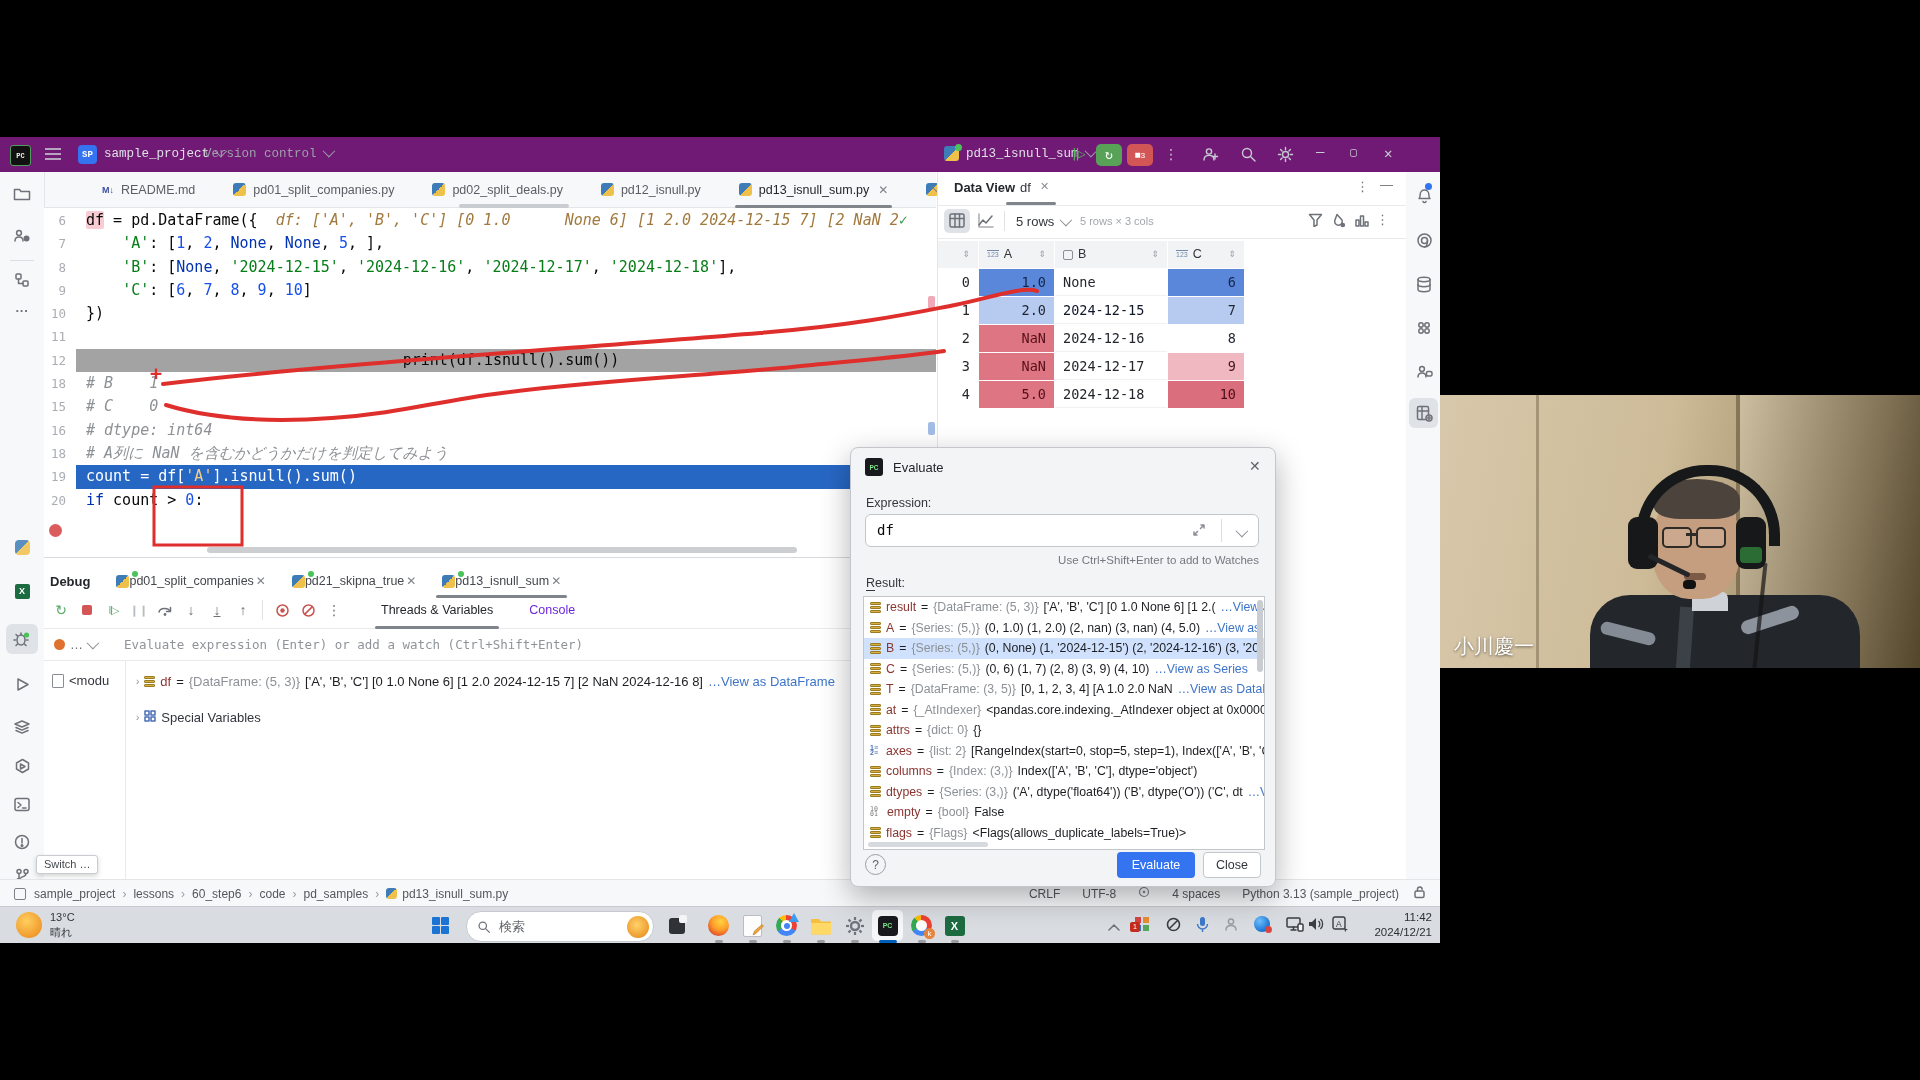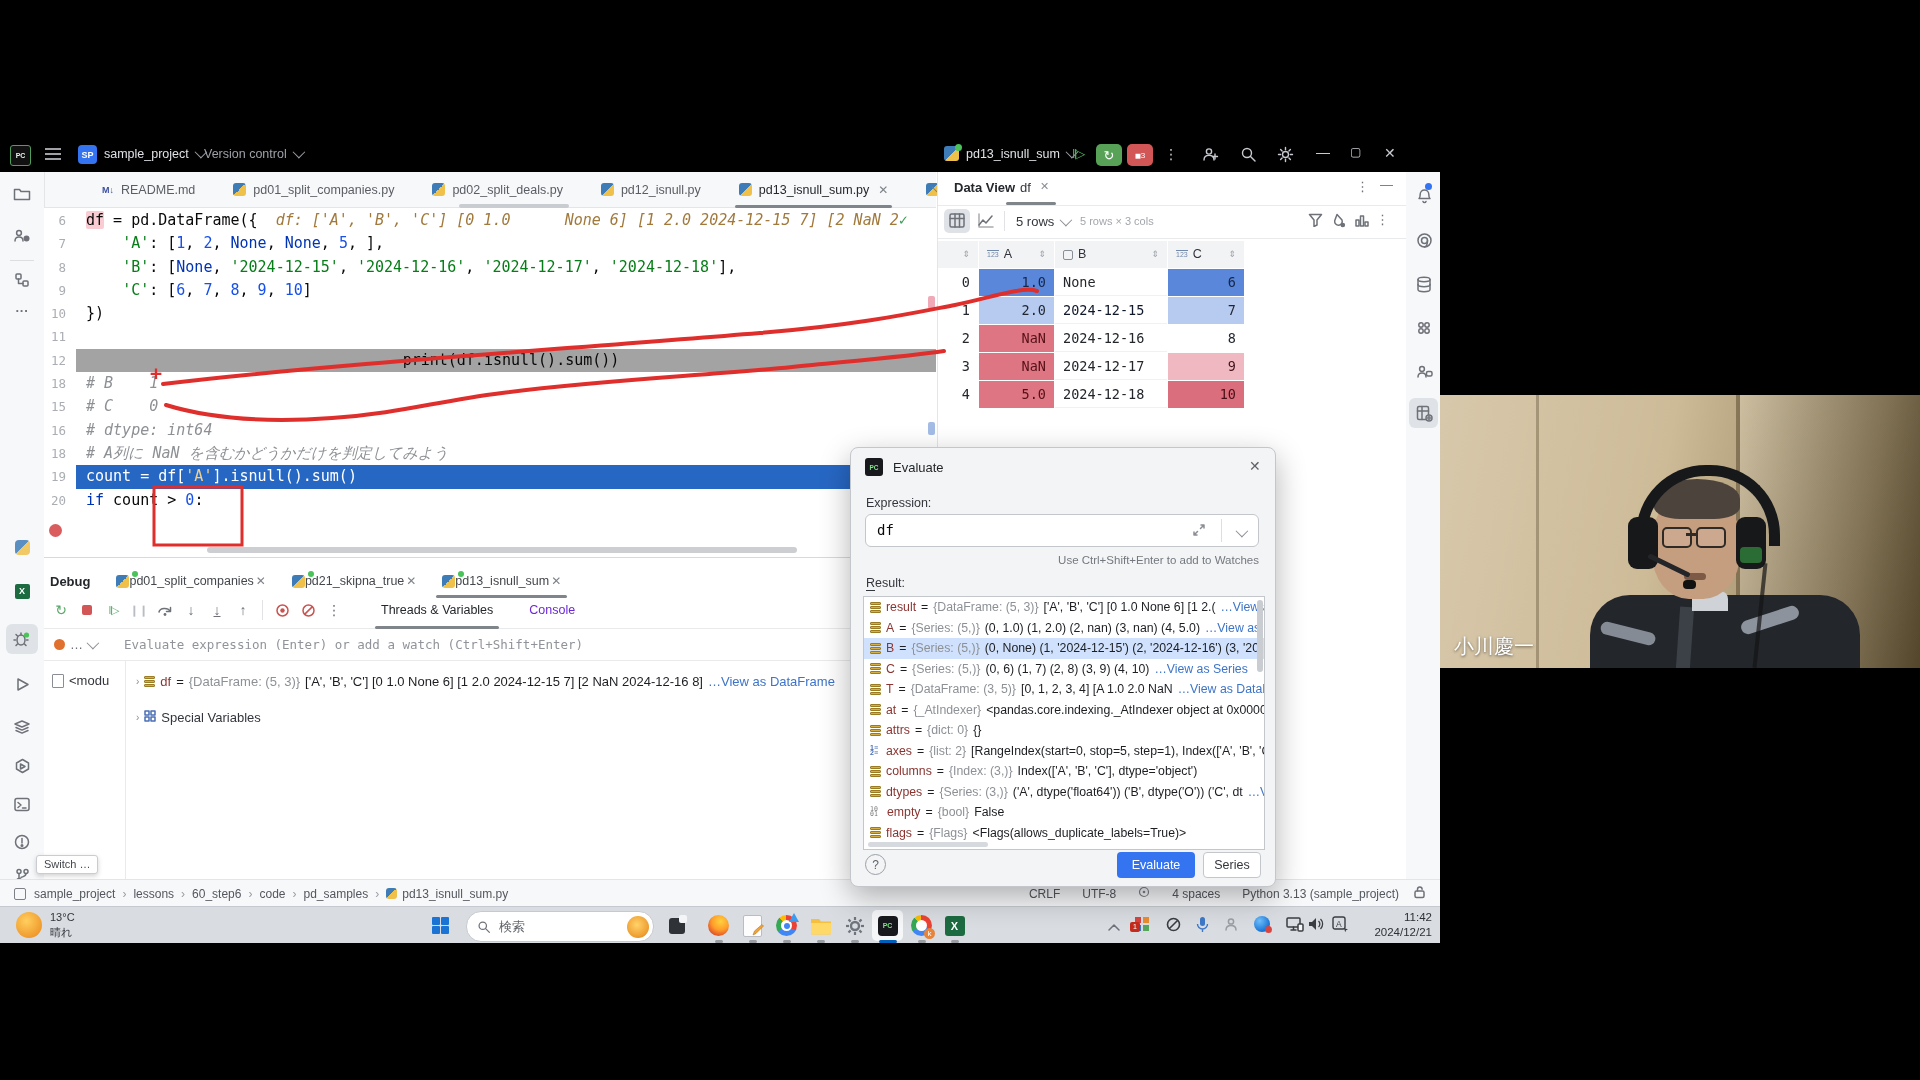--- a/index.html
+++ b/index.html
@@ -2,21 +2,21 @@
 <html><head>
 <meta charset="utf-8">
 <style>
   html,body{margin:0;padding:0;background:#000;}
   #stage{position:relative;width:1920px;height:1080px;background:#000;overflow:hidden;
          font-family:"Liberation Sans",sans-serif;font-size:13px;color:#222;}
   .abs{position:absolute;}
   
   #share{position:absolute;left:0;top:137px;width:1440px;height:806px;background:#fff;overflow:hidden;}
   
-  #titlebar{position:absolute;left:0;top:0;width:1546px;height:35px;background:#000000;color:#dfe1e5;}
+  #titlebar{position:absolute;left:0;top:0;width:1546px;height:35px;background:#701a75;color:#dfe1e5;font-family:Liberation Mono, monospace;}
   #titlebar .tbtxt{color:#dfe1e5;font-size:12.5px;}
   #titlebar .dim{color:#9da0a8;}
   .chev{display:inline-block;width:8px;height:8px;border-right:1.5px solid #9da0a8;border-bottom:1.5px solid #9da0a8;transform:rotate(45deg) translateY(-2px);margin-left:6px;}
   .winglyph{color:#c7cad1;font-size:14px;}
   
   #tabsrow{position:absolute;left:44px;top:35px;width:892px;height:36px;background:#f7f8fa;border-bottom:1px solid #e3e5e8;display:flex;align-items:center;padding-left:58px;gap:38px;box-sizing:border-box;}
   .tab{display:flex;align-items:center;gap:7px;height:36px;position:relative;color:#5a5d63;font-size:12.5px;white-space:nowrap;}
   .tab.active{color:#24272b;}
   .tab.active::after{content:"";position:absolute;left:-4px;right:-4px;bottom:0;height:3px;background:#80848b;border-radius:2px;}
   .pyico{width:13px;height:13px;border-radius:3px;background:linear-gradient(135deg,#3e7cb8 0 50%,#efc14b 50% 100%);}
@@ -858,21 +858,21 @@
               <span class="eval">=</span>
               <span class="etype">{Flags}</span>
               <span class="eval">&lt;Flags(allows_duplicate_labels=True)&gt;</span>
             </div>
           </div>
         <div class="abs" style="right:1px;top:3px;width:6px;height:72px;background:#c9ccd1;border-radius:3px;"></div>
         <div class="abs" style="left:4px;bottom:2px;width:120px;height:5px;background:#d6d9dd;border-radius:3px;"></div>
       </div>
       <div class="abs" style="left:14px;top:406px;width:19px;height:19px;border:1.3px solid #9aa0a6;border-radius:50%;color:#5f6368;font-size:12px;display:flex;align-items:center;justify-content:center;">?</div>
       <button class="btn" style="left:266px;top:404px;width:78px;background:#3574f0;color:#fff;border:none;">Evaluate</button>
-      <button class="btn" style="left:352px;top:404px;width:58px;background:#fff;color:#33363c;border:1px solid #c3c6cb;">Series</button>
+      <button class="btn" style="left:352px;top:404px;width:58px;background:#fff;color:#33363c;border:1px solid #c3c6cb;">Close</button>
     </div>
 
     <svg id="ink" viewBox="0 0 1440 806">
       <path d="M163 247 C 320 228, 540 214, 760 196 C 860 188, 918 175, 955 168 C 990 161, 1022 149, 1037 154" fill="none" stroke="#df2f2d" stroke-width="4" stroke-linecap="round"></path>
       <path d="M166 268 C 205 280, 262 286, 332 281 C 402 276, 432 265, 502 256 C 602 243, 702 239, 792 230 C 852 224, 912 219, 944 214" fill="none" stroke="#df2f2d" stroke-width="4" stroke-linecap="round"></path>
       <rect x="154" y="350" width="88" height="58" fill="none" stroke="#df2f2d" stroke-width="3"></rect>
       <text x="150" y="243" fill="#df2f2d" font-size="20" font-weight="bold" font-family="DejaVu Sans Mono,monospace">+</text>
     </svg>
   </div>
 

